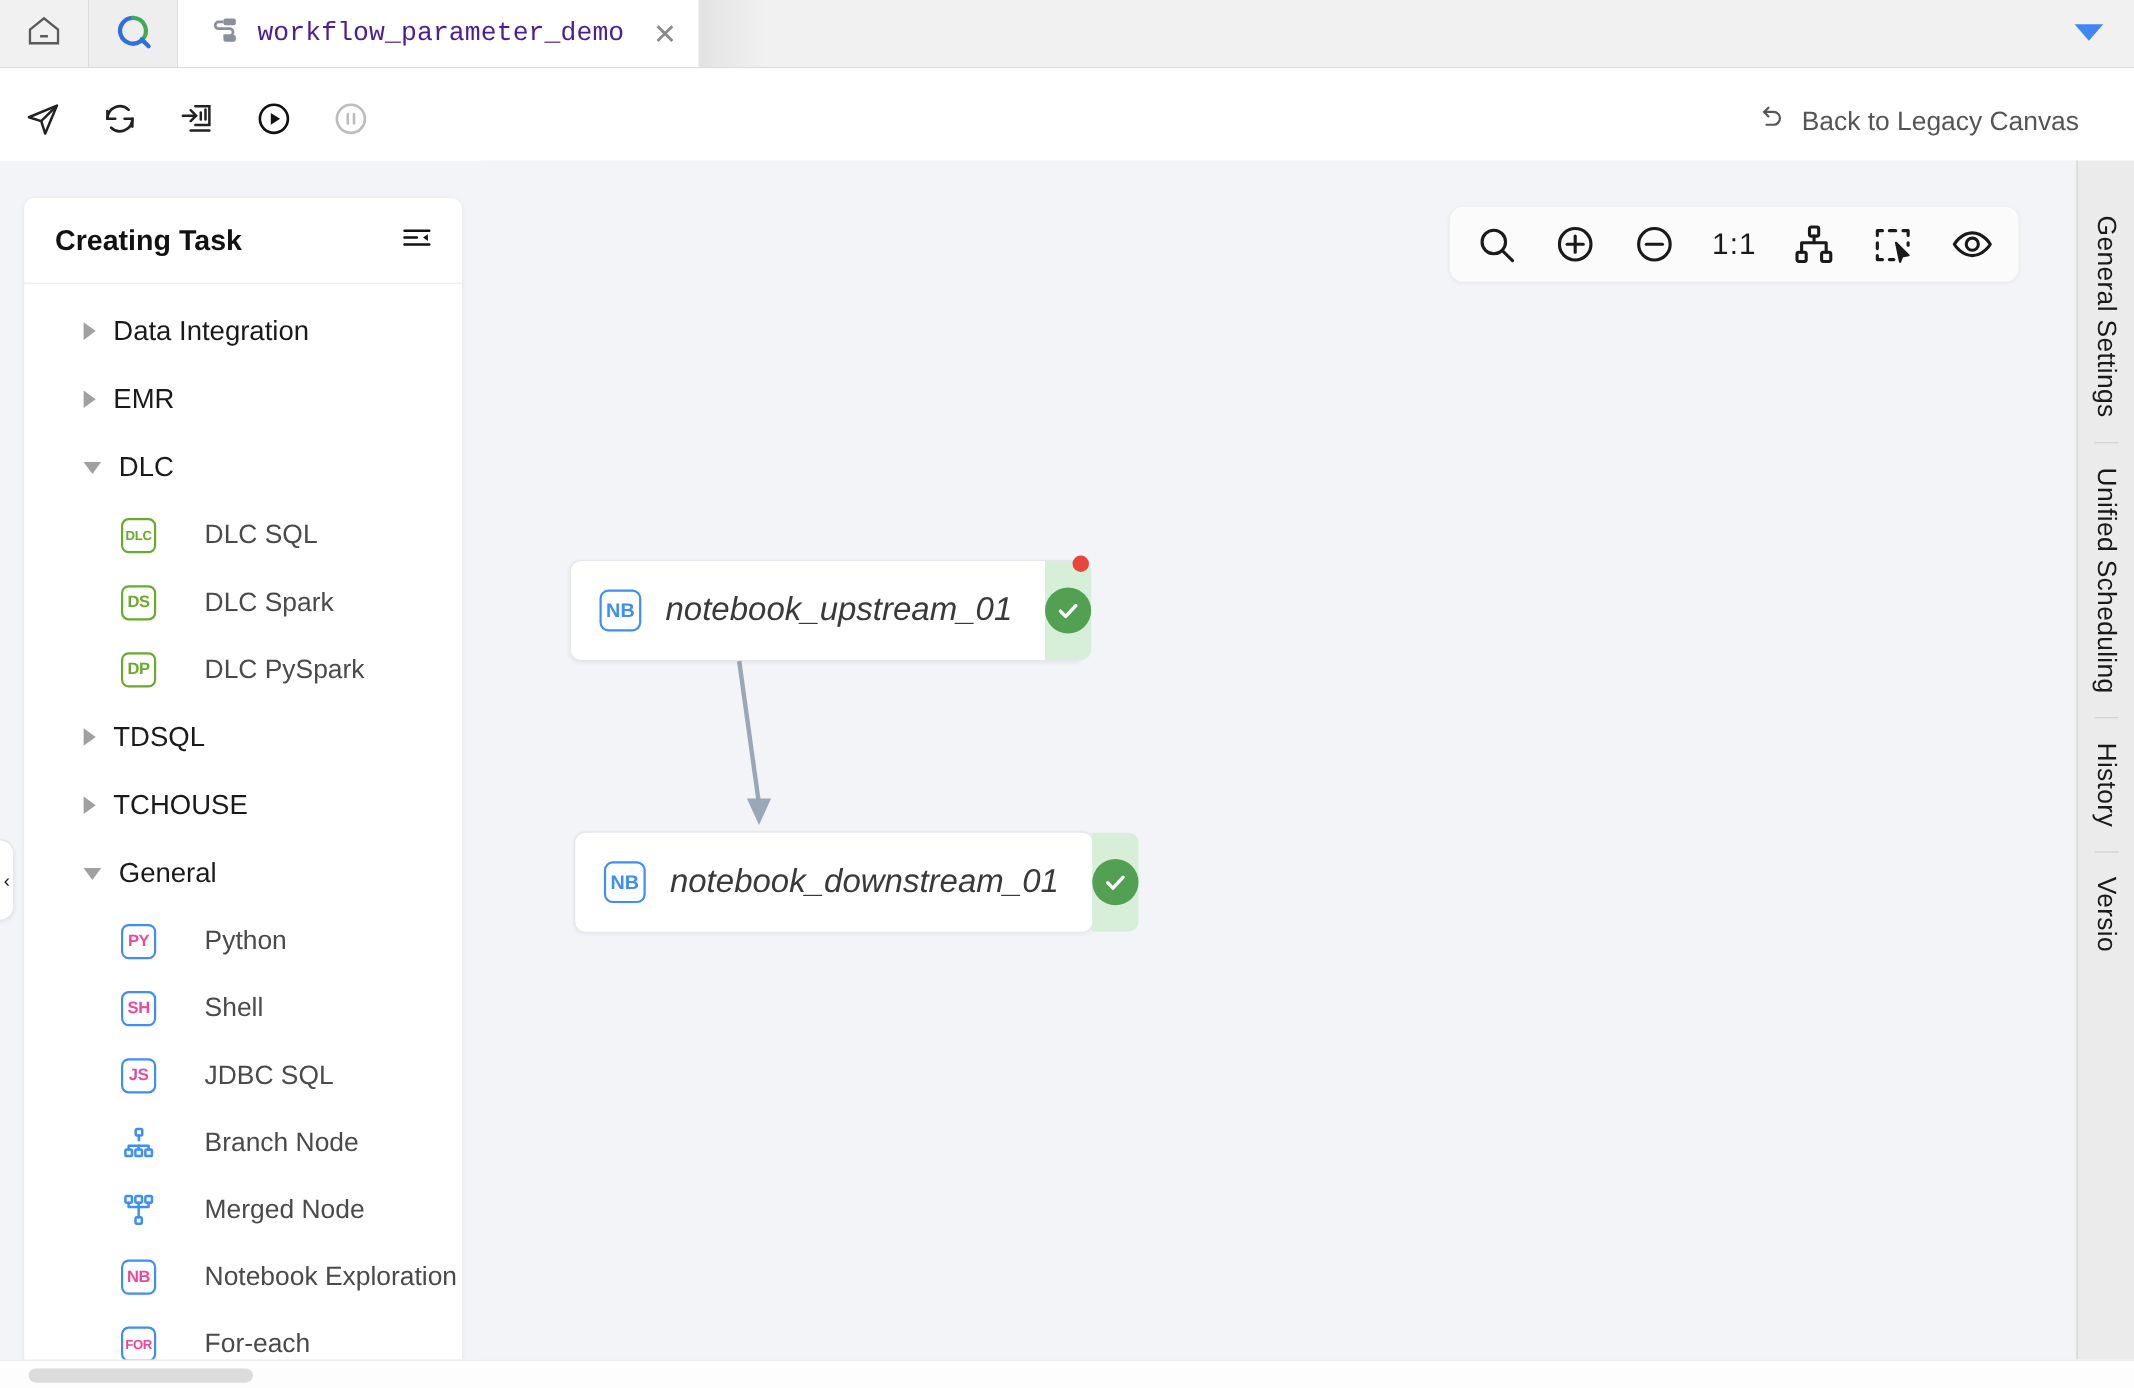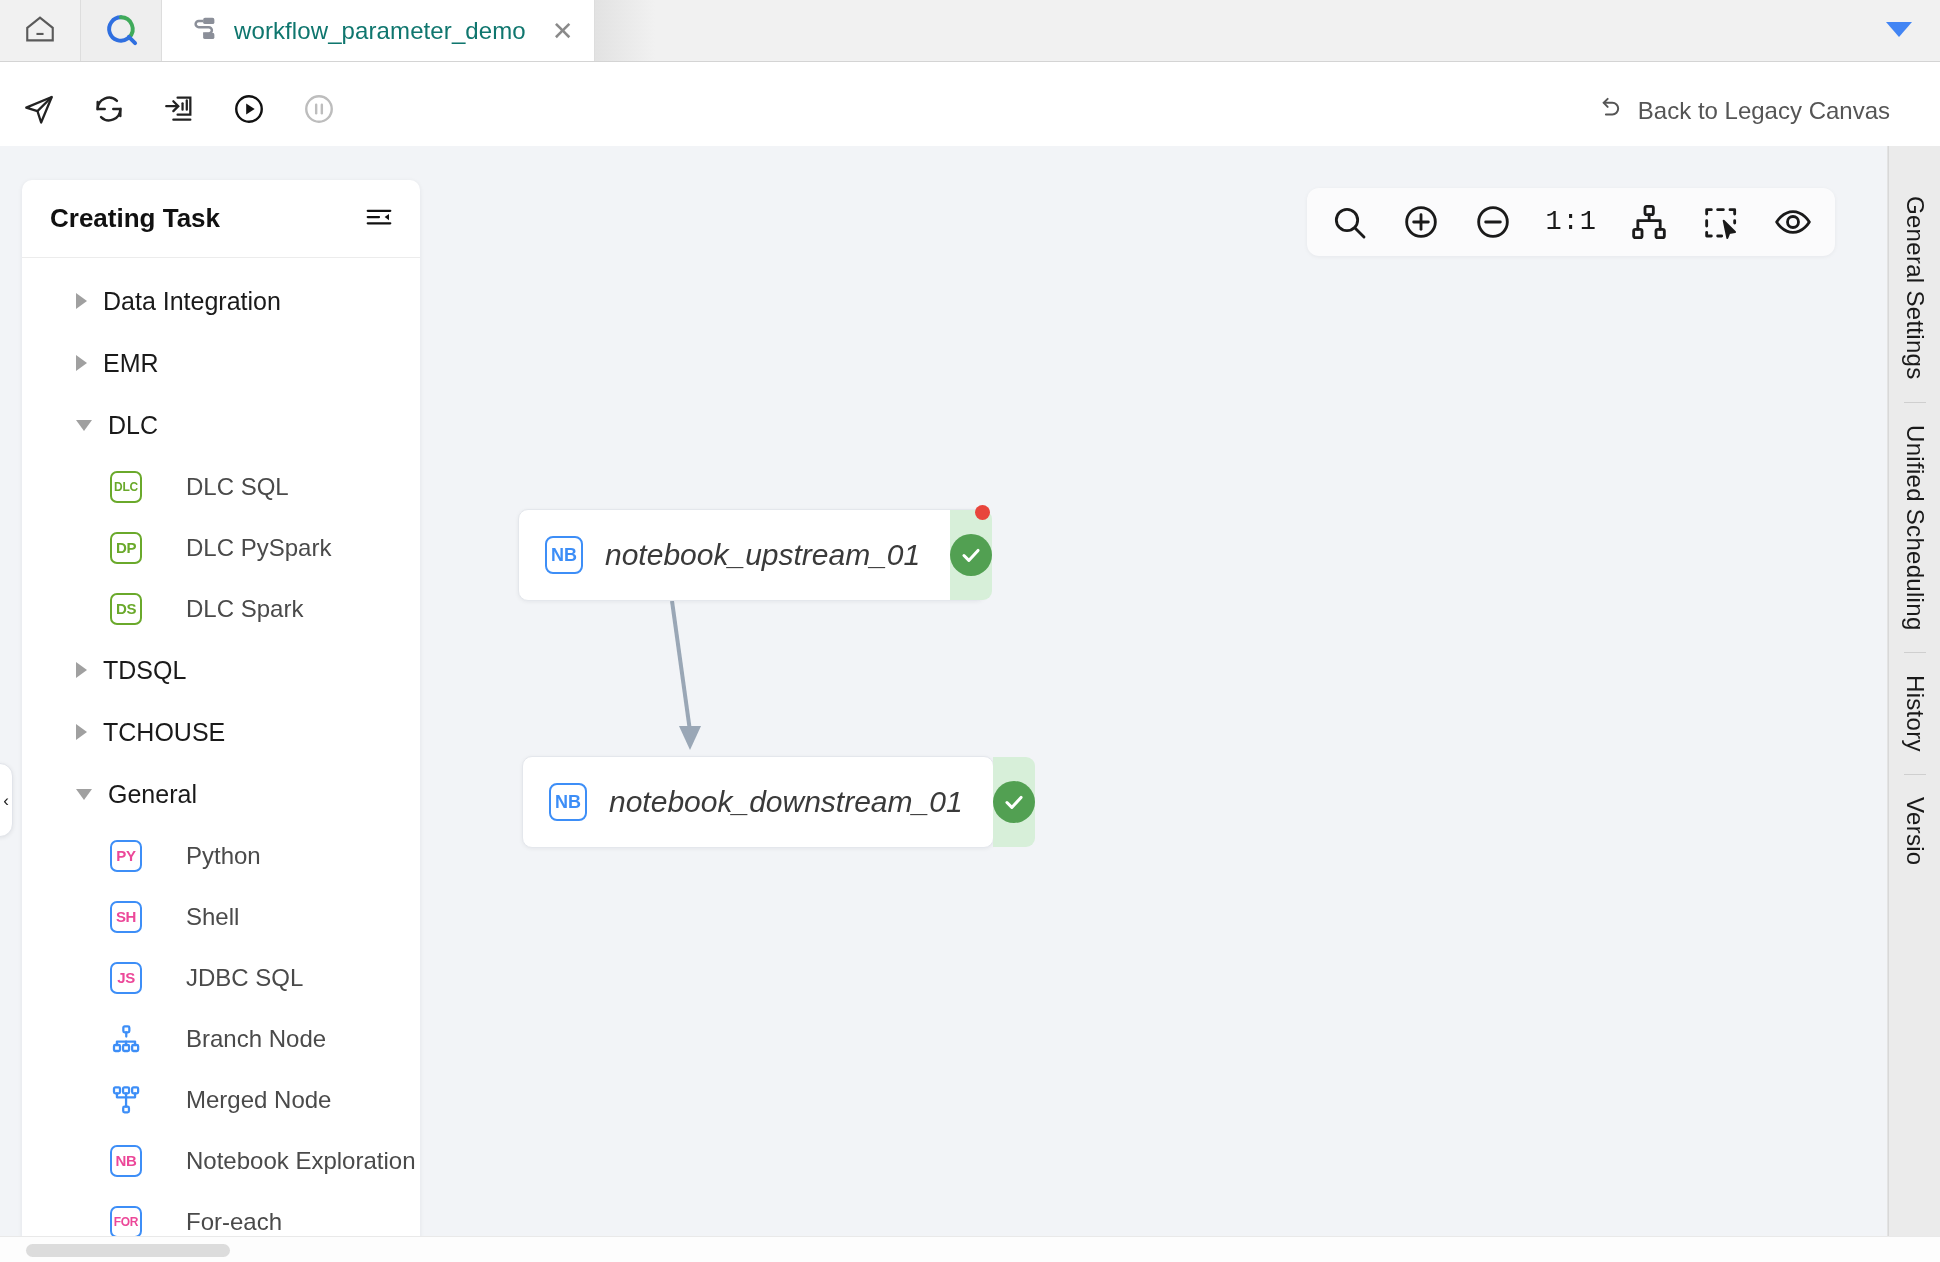--- a/index.html
+++ b/index.html
@@ -29,22 +29,23 @@
   .tab {
     min-width: 362px; height: 61px;
     background: #ffffff;
     display: flex; align-items: center;
     padding: 0 20px 0 28px;
     gap: 14px;
     border-right: 1px solid #dddddd;
     position: relative;
   }
   .tab-title {
-    font-size: 24px; color: #0f766e; letter-spacing: .1px;
+    font-size: 24px; color: #4c1d95; letter-spacing: .1px;
     white-space: nowrap;
+    font-family: Liberation Mono, monospace;
   }
   .tab-close {
     font-size: 26px; color: #8a8a8a; line-height: 1;
     margin-left: 12px; font-weight: 400;
   }
   .tabbar-rest { flex: 1; background: #f1f1f1; position: relative; }
   .tabbar-fade {
     position: absolute; left: 0; top: 0; width: 60px; height: 61px;
     background: linear-gradient(to right, #e2e2e2, #f1f1f1);
   }
@@ -160,21 +161,20 @@
     overflow: hidden;
   }
   .canvas-toolbar {
     position: absolute; right: 52px; top: 42px;
     height: 68px;
     background: #fbfbfc;
     border-radius: 12px;
     display: flex; align-items: center;
     padding: 0 22px; gap: 32px;
     box-shadow: 0 1px 4px rgba(16,24,40,.05);
-    font-family: Liberation Mono, monospace;
   }
   .ct-btn {
     width: 40px; height: 40px;
     display: flex; align-items: center; justify-content: center;
     color: #1a1a1a;
   }
   .ct-ratio { font-size: 27px; color: #1a1a1a; letter-spacing: 1px; }
 
   
   .node {
@@ -373,26 +373,26 @@
         </div>
         <div class="grp">
           <span class="caret down"></span>
           <span class="grp-label">DLC</span>
         </div>
         <div class="item">
           <span class="badge green tiny">DLC</span>
           <span class="item-label">DLC SQL</span>
         </div>
         <div class="item">
+          <span class="badge green">DS</span>
+          <span class="item-label">DLC Spark</span>
+        </div>
+        <div class="item">
           <span class="badge green">DP</span>
           <span class="item-label">DLC PySpark</span>
-        </div>
-        <div class="item">
-          <span class="badge green">DS</span>
-          <span class="item-label">DLC Spark</span>
         </div>
         <div class="grp">
           <span class="caret right"></span>
           <span class="grp-label">TDSQL</span>
         </div>
         <div class="grp">
           <span class="caret right"></span>
           <span class="grp-label">TCHOUSE</span>
         </div>
         <div class="grp">

